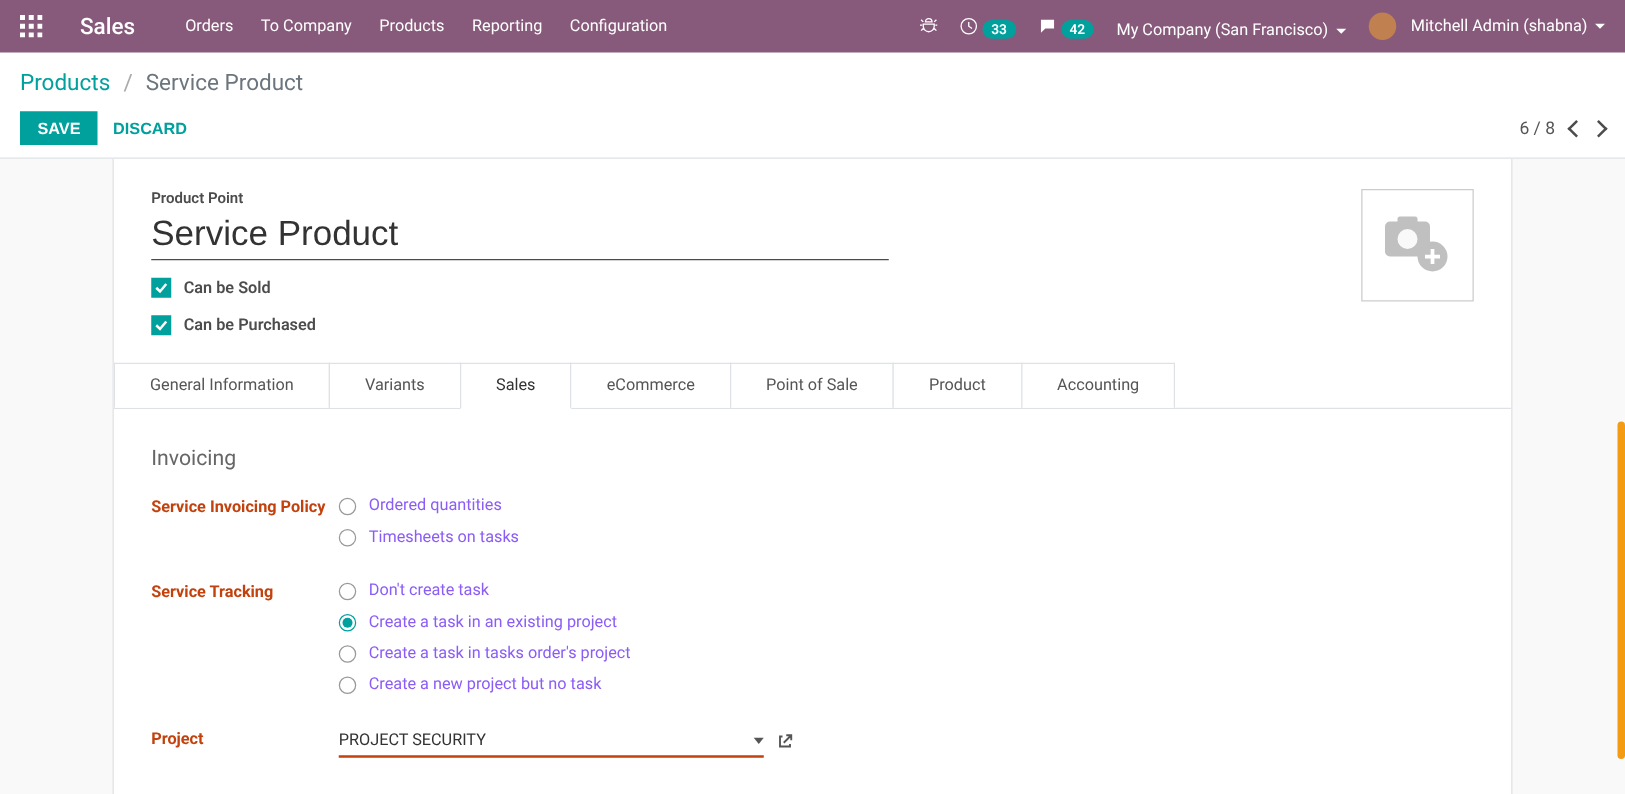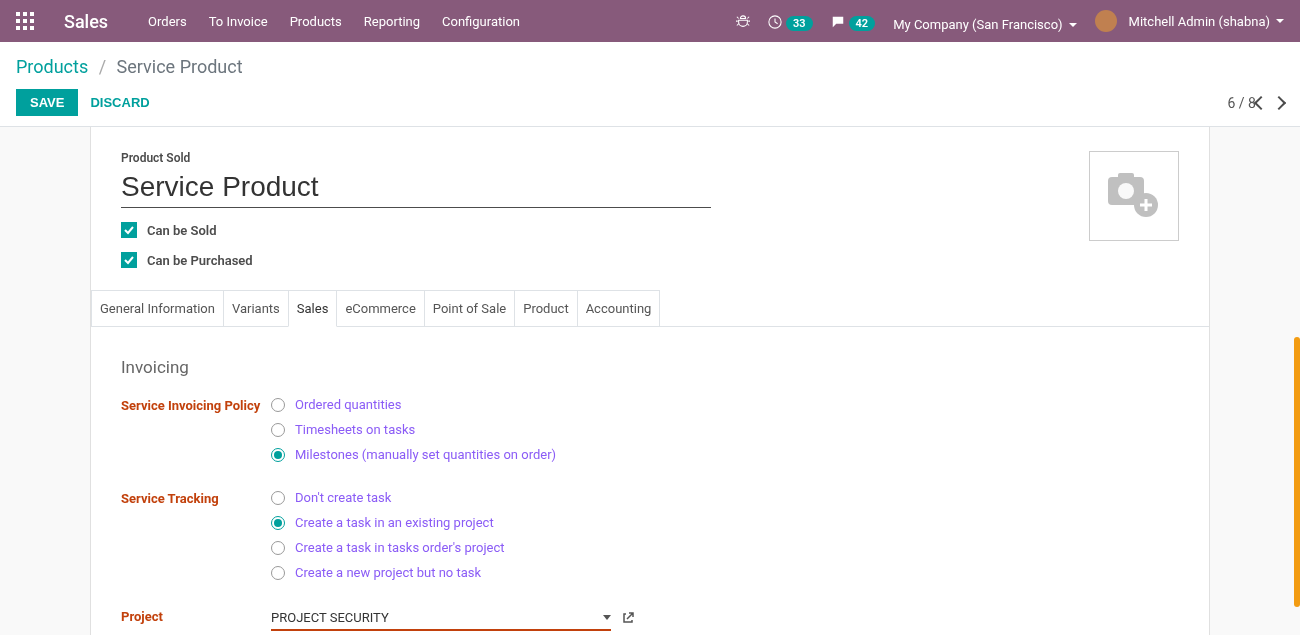--- a/index.html
+++ b/index.html
@@ -21,21 +21,21 @@
 .avatar { width: 22px; height: 22px; border-radius: 50%; background: #c08050; margin-right: 6px; }
 
 
 .subheader { padding: 14px 16px 10px; border-bottom: 1px solid #dee2e6; }
 .breadcrumb { font-size: 18px; color: #6c757d; margin-bottom: 12px; }
 .breadcrumb .bc-link { color: #00a09d; cursor: pointer; }
 .breadcrumb .bc-sep { margin: 0 6px; color: #aaa; }
 .actions-row { display: flex; align-items: center; }
 .btn-save { background: #00a09d; color: #fff; border: none; padding: 6px 14px; font-weight: 600; font-size: 13px; cursor: pointer; margin-right: 12px; }
 .btn-discard { background: none; border: none; color: #00a09d; font-weight: 600; font-size: 13px; cursor: pointer; }
-.pager { margin-left: auto; display: flex; align-items: center; color: #555; font-size: 14px; }
+.pager { margin-left: auto; display: flex; align-items: center; gap: 12px; color: #555; font-size: 14px; }
 .pager-arrows { display: flex; gap: 8px; }
 .pager-arrow { width: 10px; height: 10px; border-top: 2px solid #4c4c4c; border-right: 2px solid #4c4c4c; cursor: pointer; }
 .pager-arrow.left { transform: rotate(-135deg); }
 .pager-arrow.right { transform: rotate(45deg); }
 
 
 .form-wrap { background: #f9f9f9; padding: 0; height: calc(635px - 42px - 85px); overflow-y: auto; position: relative; }
 .scrollbar-thumb { position: absolute; right: 0; top: 210px; width: 6px; height: 270px; background: #f39c12; border-radius: 3px; }
 .sheet { background: #fff; margin: 0 auto; max-width: 1120px; border: 1px solid #e0e0e0; border-top: none; padding: 24px 30px; position: relative; min-height: 520px; }
 
@@ -46,21 +46,21 @@
 .image-box svg { fill: #c0c0c0; }
 
 .check-row { display: flex; align-items: center; gap: 10px; margin-top: 14px; }
 .check-row:first-of-type { margin-top: 18px; }
 .chk { width: 16px; height: 16px; background: #00a09d; display: flex; align-items: center; justify-content: center; }
 .chk svg { stroke: #fff; fill: none; }
 .chk-label { font-weight: 600; font-size: 13px; }
 
 
 .tabs { display: flex; border-bottom: 1px solid #dee2e6; margin-top: 22px; margin-left: -30px; margin-right: -30px; padding: 0 0; }
-.tab { padding: 10px 8px; border: 1px solid #dee2e6; border-bottom: none; margin-right: 0; margin-left: -1px; background: #fff; color: #555; cursor: pointer; font-size: 13px; }
+.tab { padding: 10px 28px; border: 1px solid #dee2e6; border-bottom: none; margin-right: 0; margin-left: -1px; background: #fff; color: #555; cursor: pointer; font-size: 13px; }
 .tab:first-child { margin-left: 0; }
 .tab.active { border-bottom: 1px solid #fff; margin-bottom: -1px; font-weight: 400; color: #333; }
 .tabs { padding-left: 0; }
 
 
 .tabcontent { padding-top: 30px; }
 .sec-title { font-size: 17px; color: #666; margin-bottom: 20px; }
 .field-row { display: flex; align-items: flex-start; margin-bottom: 18px; }
 .field-label { width: 150px; font-size: 13px; font-weight: 700; color: #c2410c; line-height: 1.4; }
 .field-value { flex: 1; }
@@ -88,21 +88,21 @@
         <rect x="7" y="7" width="4" height="4"></rect>
         <rect x="14" y="7" width="4" height="4"></rect>
         <rect x="0" y="14" width="4" height="4"></rect>
         <rect x="7" y="14" width="4" height="4"></rect>
         <rect x="14" y="14" width="4" height="4"></rect>
       </svg>
   </div>
   <div class="brand">Sales</div>
   <div class="navitems">
     <div class="navitem">Orders</div>
-    <div class="navitem">To Invoice</div>
+    <div class="navitem">To Company</div>
     <div class="navitem">Products</div>
     <div class="navitem">Reporting</div>
     <div class="navitem">Configuration</div>
   </div>
   <div class="navright">
     <span class="bug-icon">
       <svg width="14" height="14" viewBox="0 0 16 16">
           <path d="M8 1a3 3 0 0 1 3 3H5a3 3 0 0 1 3-3zM3 6h10v2a5 5 0 0 1-10 0V6zM2 7H0M16 7h-2M3 4L1 2M13 4l2-2M3 10l-2 2M13 10l2 2" stroke="#fff" stroke-width="1.2" fill="none"></path>
         </svg>
     </span>
@@ -149,21 +149,21 @@
       <div class="pager-arrows">
         <div class="pager-arrow left"></div>
         <div class="pager-arrow right"></div>
       </div>
     </div>
   </div>
 </div>
 
 <div class="form-wrap">
   <div class="sheet">
-    <div class="product-name-label">Product Sold</div>
+    <div class="product-name-label">Product Point</div>
     <input class="product-name-input" value="Service Product" style="">
     
     <div class="image-box">
       <svg width="60" height="50" viewBox="0 0 60 50">
         <rect x="4" y="6" width="36" height="28" rx="4"></rect>
         <circle cx="22" cy="20" r="8" fill="#f9f9f9"></circle>
         <rect x="14" y="2" width="16" height="6" rx="2"></rect>
         <circle cx="42" cy="34" r="12"></circle>
         <path d="M42 28v12M36 34h12" stroke="#fff" stroke-width="3"></path>
       </svg>
@@ -204,24 +204,20 @@
       <div class="field-row">
         <div class="field-label">Service Invoicing Policy</div>
         <div class="field-value">
           <div class="radio-opt">
             <div class="radio"></div>
             <span class="radio-label">Ordered quantities</span>
           </div>
           <div class="radio-opt">
             <div class="radio"></div>
             <span class="radio-label">Timesheets on tasks</span>
-          </div>
-          <div class="radio-opt">
-            <div class="radio checked"></div>
-            <span class="radio-label">Milestones (manually set quantities on order)</span>
           </div>
         </div>
       </div>
 
       <div class="field-row">
         <div class="field-label">Service Tracking</div>
         <div class="field-value">
           <div class="radio-opt">
             <div class="radio"></div>
             <span class="radio-label">Don't create task</span>

